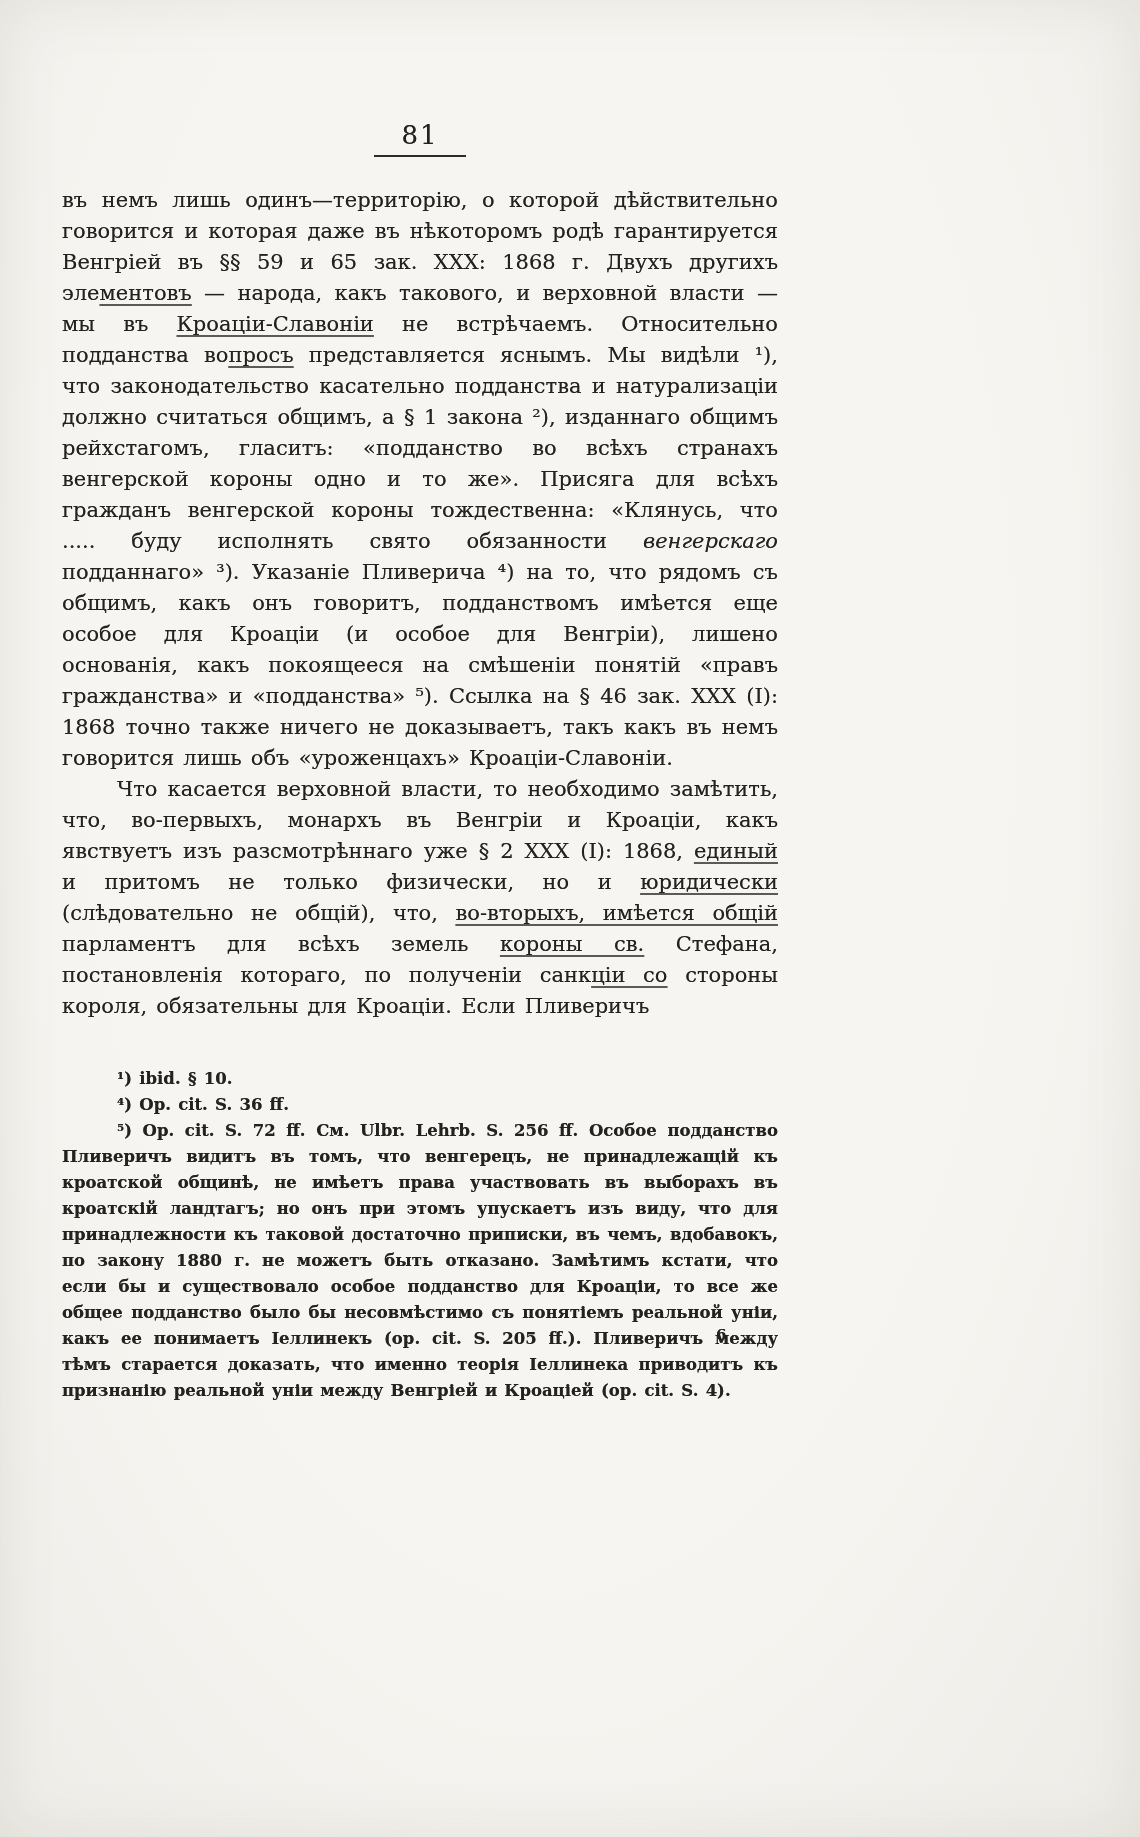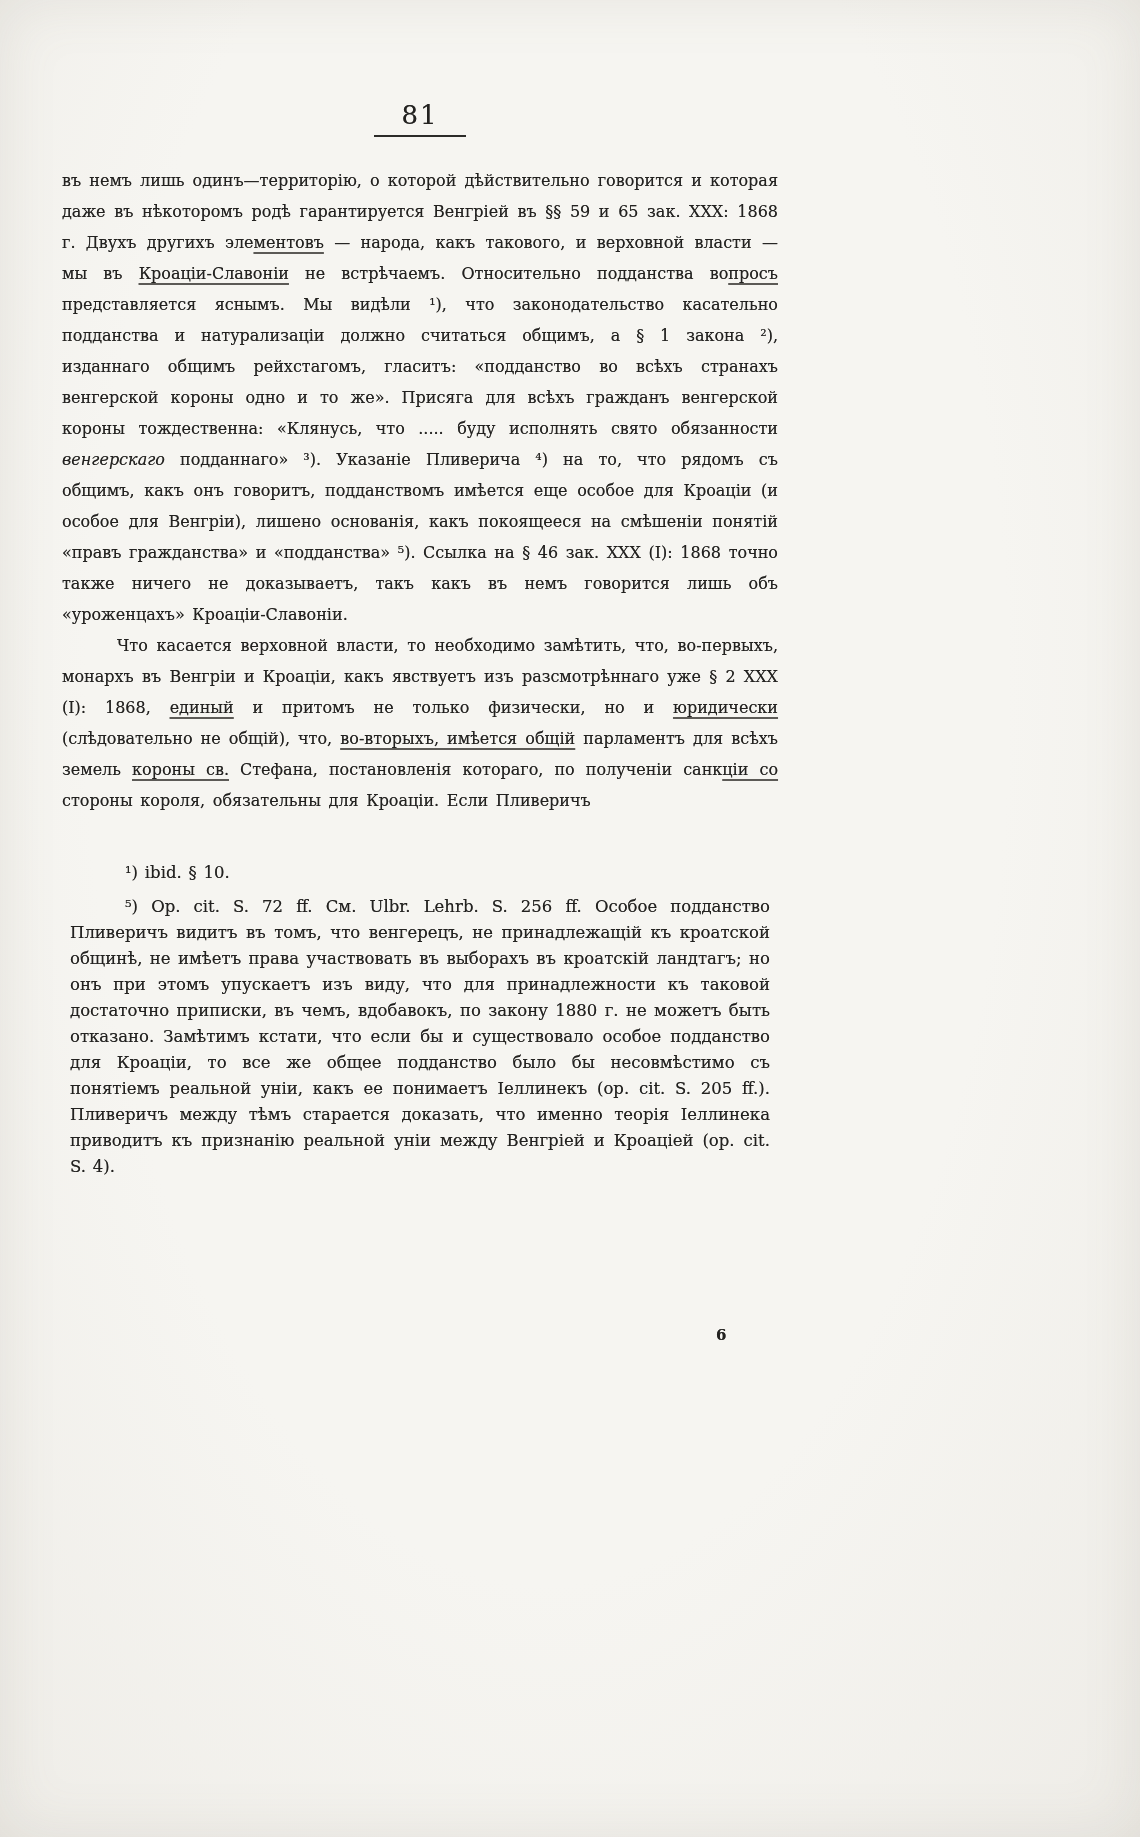--- a/index.html
+++ b/index.html
@@ -20,62 +20,64 @@
   }
   .content {
     position: absolute;
     left: 62px;
     top: 100px;
     width: 716px;
   }
   .pagenum-wrap {
     text-align: center;
     margin-bottom: 28px;
+    margin-top: 20px;
   }
   .pagenum {
     font-size: 26px;
     letter-spacing: 2px;
     display: inline-block;
     text-shadow: 0 0 0.4px rgba(0,0,0,0.55);
   }
   .pagenum-rule {
     width: 92px;
     height: 2px;
     background: #2c2b28;
     margin: 5px auto 0 auto;
   }
   .bodytext p.para {
     margin: 0;
-    font-size: 16px;
+    font-size: 21px;
     line-height: 31px;
     text-align: justify;
     word-spacing: 2.5px;
     text-shadow: 0 0 0.4px rgba(0,0,0,0.5);
   }
   .bodytext p.para.indent {
     text-indent: 55px;
   }
   .i { font-style: italic; }
   .u {
     text-decoration: underline;
     text-decoration-thickness: 2px;
     text-decoration-color: rgba(75,73,68,0.65);
     text-underline-offset: 4px;
   }
   .footnotes {
     margin-top: 44px;
   }
   .footnotes p.footnote {
-    margin: 8px;
+    margin: 0;
     font-size: 16.5px;
     line-height: 26px;
     text-align: justify;
     text-indent: 55px;
     word-spacing: 1.5px;
     text-shadow: 0 0 0.3px rgba(0,0,0,0.5);
+    font-weight: bold;
   }
   .signature {
     position: absolute;
     left: 716px;
     top: 1326px;
     font-size: 15px;
     font-weight: bold;
     text-shadow: 0 0 0.3px rgba(0,0,0,0.5);
   }
 </style>
@@ -90,19 +92,20 @@
       <div class="pagenum-rule"></div>
     </div>
 
     <div class="bodytext">
         <p class="para"><span>въ немъ лишь одинъ—территорію, о которой дѣйствительно говорится и которая даже въ нѣкоторомъ родѣ гарантируется Венгріей въ §§ 59 и 65 зак. XXX: 1868 г. Двухъ другихъ эле</span><span class="u">ментовъ</span><span> — народа, какъ такового, и верховной власти — мы въ </span><span class="u">Кроаціи-Славоніи</span><span> не встрѣчаемъ. Относительно подданства во</span><span class="u">просъ</span><span> представляется яснымъ. Мы видѣли ¹), что законодательство касательно подданства и натурализаціи должно считаться общимъ, а § 1 закона ²), изданнаго общимъ рейхстагомъ, гласитъ: «подданство во всѣхъ странахъ венгерской короны одно и то же». Присяга для всѣхъ гражданъ венгерской короны тождественна: «Клянусь, что ..... буду исполнять свято обязанности </span><span class="i">венгерскаго</span><span> подданнаго» ³). Указаніе Пливерича ⁴) на то, что рядомъ съ общимъ, какъ онъ говоритъ, подданствомъ имѣется еще особое для Кроаціи (и особое для Венгріи), лишено основанія, какъ покоящееся на смѣшеніи понятій «правъ гражданства» и «подданства» ⁵). Ссылка на § 46 зак. XXX (I): 1868 точно также ничего не доказываетъ, такъ какъ въ немъ говорится лишь объ «уроженцахъ» Кроаціи-Славоніи.</span></p>
         <p class="para indent"><span>Что касается верховной власти, то необходимо замѣтить, что, во-первыхъ, монархъ въ Венгріи и Кроаціи, какъ явствуетъ изъ разсмотрѣннаго уже § 2 XXX (I): 1868, </span><span class="u">единый</span><span> и притомъ не только физически, но и </span><span class="u">юридически</span><span> (слѣдовательно не общій), что, </span><span class="u">во-вторыхъ, имѣется общій</span><span> парламентъ для всѣхъ земель </span><span class="u">короны св.</span><span> Стефана, постановленія котораго, по полученіи санк</span><span class="u">ціи со</span><span> стороны короля, обязательны для Кроаціи. Если Пливеричъ</span></p>
       </div>
 
     <div class="footnotes">
         <p class="footnote">¹) ibid. § 10.</p>
+        <p class="footnote">⁴) Op. cit. S. 36 ff.</p>
         <p class="footnote">⁵) Op. cit. S. 72 ff. См. Ulbr. Lehrb. S. 256 ff. Особое подданство Пливеричъ видитъ въ томъ, что венгерецъ, не принадлежащій къ кроатской общинѣ, не имѣетъ права участвовать въ выборахъ въ кроатскій ландтагъ; но онъ при этомъ упускаетъ изъ виду, что для принадлежности къ таковой достаточно приписки, въ чемъ, вдобавокъ, по закону 1880 г. не можетъ быть отказано. Замѣтимъ кстати, что если бы и существовало особое подданство для Кроаціи, то все же общее подданство было бы несовмѣстимо съ понятіемъ реальной уніи, какъ ее понимаетъ Іеллинекъ (op. cit. S. 205 ff.). Пливеричъ между тѣмъ старается доказать, что именно теорія Іеллинека приводитъ къ признанію реальной уніи между Венгріей и Кроаціей (op. cit. S. 4).</p>
       </div>
 
   </div>
 
   <div class="signature">6</div>
 </div>
 
 </body></html>

